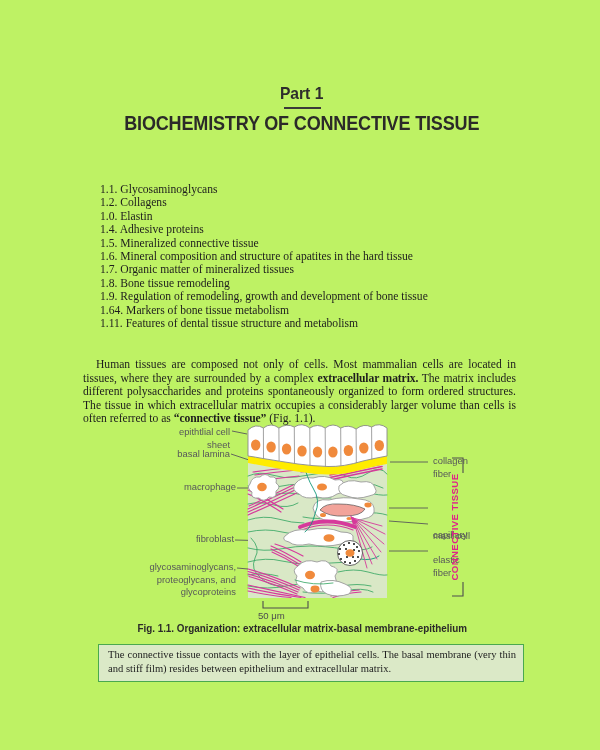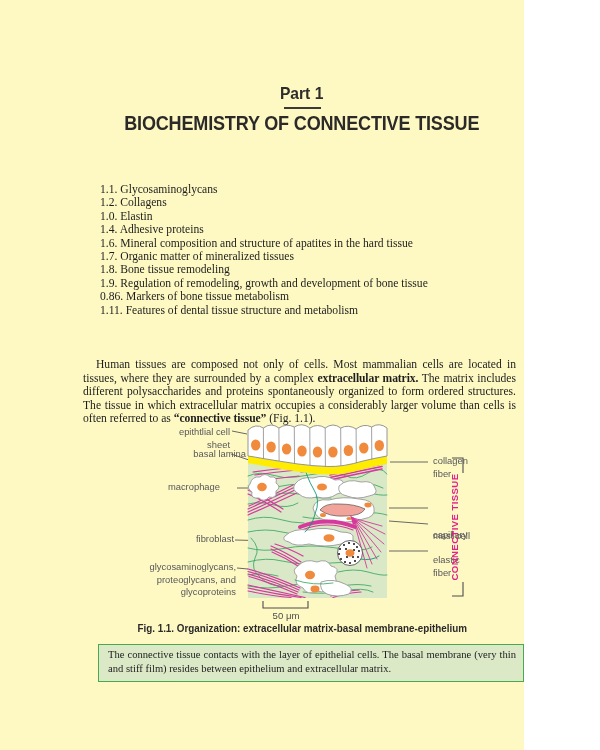--- a/index.html
+++ b/index.html
@@ -1,17 +1,17 @@
 <!DOCTYPE html>
 <html style="--matrix_green: #d9e8c6; --line_green: #2ea35e; --fiber_magenta: #d6399b; --nucleus_orange: #f08a3c; --lamina_yellow: #ffec00; --capillary_pink: #f2a39a; --side_label_color: #e0218a;"><head>
 <meta charset="utf-8">
 <style>
   html,body{margin:0;padding:0;background:#fff;}
   #page{
-    position:relative;width:524px;height:750px;background:#fef9c3;overflow:hidden;
+    position:relative;width:600px;height:750px;background:#bef264;overflow:hidden;
     font-family:"Liberation Serif", serif;color:#1d1d1d;
   }
   
   .part-label{
     position:absolute;top:84px;left:0;width:604px;text-align:center;
     font-family:"Liberation Sans", sans-serif;font-size:17px;font-weight:600;color:#2e2d2c;
   }
   .part-label span{display:inline-block;transform:scaleX(.92);}
   .part-underline{position:absolute;top:107px;left:284px;width:37px;height:2px;background:#3b3a39;}
   .page-title{
@@ -31,37 +31,37 @@
   }
   .intro b{letter-spacing:-.1px;}
   
   .figure-wrap{position:absolute;top:420px;left:0;width:600px;height:232px;}
   .fig-label{
     position:absolute;font-family:"Liberation Sans", sans-serif;font-size:9.4px;
     line-height:12.6px;color:#57585a;white-space:pre-line;
   }
   .lab-left{text-align:right;}
   .lab-epith{top:6px;right:370px;width:90px;}
-  .lab-basal{top:28px;right:354px;width:100px;}
-  .lab-macro{top:61px;right:380px;width:100px;}
+  .lab-basal{top:28px;right:370px;width:100px;}
+  .lab-macro{top:61px;right:364px;width:100px;}
   .lab-fibro{top:113px;right:366px;width:100px;}
   .lab-glyco{top:141px;right:364px;width:130px;}
   .lab-right{text-align:left;left:433px;}
   .lab-collagen{top:35px;width:70px;}
   .lab-capillary{top:81px;width:70px;margin-top:28px;}
   .lab-elastic{top:96px;width:70px;margin-top:38px;}
   .lab-mast{top:110px;width:70px;}
   .side-label{
     position:absolute;left:381px;top:100px;width:150px;height:14px;
     transform:rotate(-90deg);text-align:center;
     font-family:"Liberation Sans", sans-serif;font-size:9.6px;font-weight:bold;
     letter-spacing:.4px;color:var(--side_label_color,#e0218a);
   }
   .scale-label{
-    position:absolute;left:258px;top:190px;width:56px;text-align:center;
+    position:absolute;left:258px;top:190px;width:56px;
     font-family:"Liberation Sans", sans-serif;font-size:9.6px;color:#4c4d4f;
   }
   .fig-caption{
     position:absolute;top:202px;left:0;width:604px;text-align:center;
     font-family:"Liberation Sans", sans-serif;font-size:10.6px;font-weight:bold;color:#2b2a29;
   }
   .fig-caption span{display:inline-block;transform:scaleX(.93);}
   
   .note-box{
     position:absolute;top:644px;left:98px;width:408px;
@@ -90,25 +90,26 @@
   <div class="part-label"><span>Part 1</span></div>
   <div class="part-underline"></div>
   <div class="page-title"><span>BIOCHEMISTRY OF CONNECTIVE TISSUE</span></div>
 
   <div class="subjects">
     <div id="subjects-list">
         <div class="subject-item">1.1. Glycosaminoglycans</div>
         <div class="subject-item">1.2. Collagens</div>
         <div class="subject-item">1.0. Elastin</div>
         <div class="subject-item">1.4. Adhesive proteins</div>
+        <div class="subject-item">1.5. Mineralized connective tissue</div>
         <div class="subject-item">1.6. Mineral composition and structure of apatites in the hard tissue</div>
         <div class="subject-item">1.7. Organic matter of mineralized tissues</div>
         <div class="subject-item">1.8. Bone tissue remodeling</div>
         <div class="subject-item">1.9. Regulation of remodeling, growth and development of bone tissue</div>
-        <div class="subject-item">0.86. Markers of bone tissue metabolism</div>
+        <div class="subject-item">1.64. Markers of bone tissue metabolism</div>
         <div class="subject-item">1.11. Features of dental tissue structure and metabolism</div>
       </div>
   </div>
 
   <p class="intro" id="intro-paragraph"><span>Human tissues are composed not only of cells. Most mammalian cells are located in tissues, where they are surrounded by a complex </span><b>extracellular matrix.</b><span> The matrix includes different polysaccharides and proteins spontaneously organized to form ordered structures. The tissue in which extracellular matrix occupies a considerably larger volume than cells is often referred to as </span><b>“connective tissue”</b><span> (Fig. 1.1).</span></p>
 
   <div class="figure-wrap">
 
     <svg width="600" height="232" viewBox="0 0 600 232">
 

